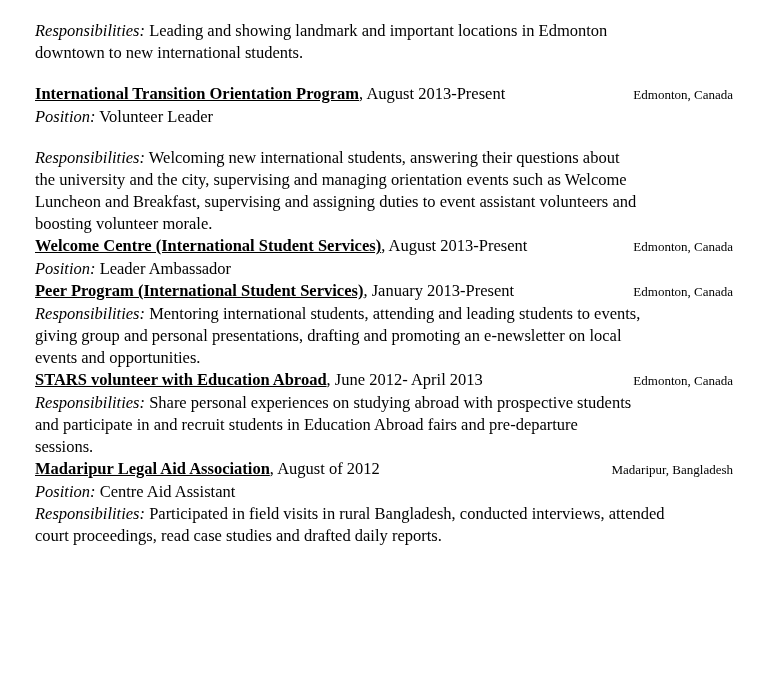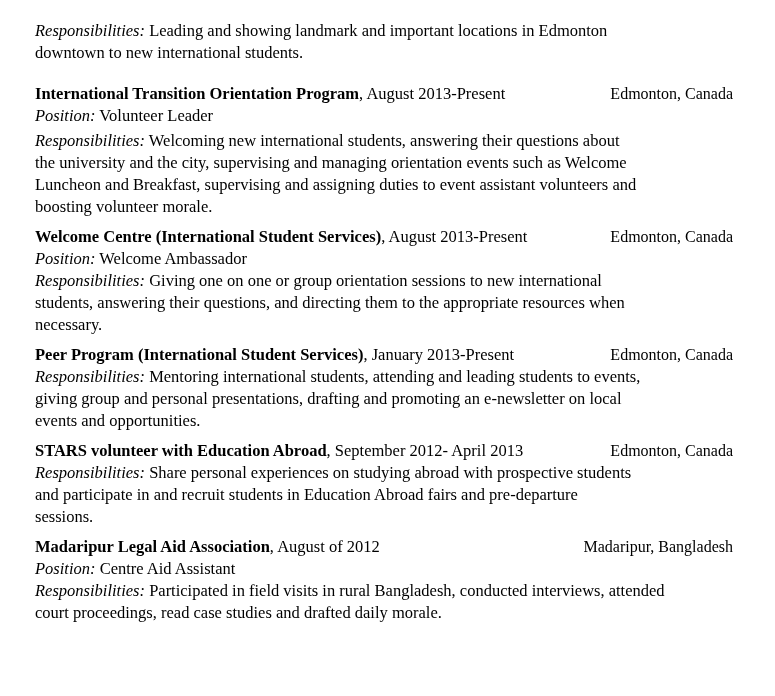--- a/index.html
+++ b/index.html
@@ -13,32 +13,32 @@
     box-sizing: border-box;
     padding: 20px 42px 0 35px;
     background: #ffffff;
     color: #000000;
     font-family: "Liberation Serif", serif;
     font-size: 16.5px;
     line-height: 22px;
     overflow: hidden;
   }
   p { margin: 0; }
-  .entry { margin-top: 8px; }
+  .entry { margin-top: 0; }
   .entry.first-entry { margin-top: 19px; }
-  .resp.gap { margin-top: 3px; }
+  .resp.gap { margin-top: 19px; }
   .head {
     display: flex;
     justify-content: space-between;
     align-items: baseline;
   }
-  .head .title { font-weight: bold; }
+  .head .title { font-weight: bold; text-decoration: underline; }
   .head .left { white-space: nowrap; }
   .loc {
-    font-size: 16px;
+    font-size: 13px;
     white-space: nowrap;
     padding-left: 10px;
     text-align: right;
   }
   em { font-style: italic; }
   .pre { white-space: pre-line; }
 </style>
 </head>
 <body>
 
@@ -57,49 +57,46 @@
 the university and the city, supervising and managing orientation events such as Welcome
 Luncheon and Breakfast, supervising and assigning duties to event assistant volunteers and
 boosting volunteer morale.</span></p>
   </section>
 
   <section class="entry">
     <div class="head">
       <span class="left"><span class="title">Welcome Centre (International Student Services)</span><span>, August 2013-Present</span></span>
       <span class="loc">Edmonton, Canada</span>
     </div>
-    <p class="pos"><em>Position:</em> <span>Welcome Ambassador</span></p>
-    <p class="resp"><em>Responsibilities:</em> <span class="pre">Giving one on one or group orientation sessions to new international
-students, answering their questions, and directing them to the appropriate resources when
-necessary.</span></p>
+    <p class="pos"><em>Position:</em> <span>Leader Ambassador</span></p>
   </section>
 
   <section class="entry">
     <div class="head">
       <span class="left"><span class="title">Peer Program (International Student Services)</span><span>, January 2013-Present</span></span>
       <span class="loc">Edmonton, Canada</span>
     </div>
     <p class="resp"><em>Responsibilities:</em> <span class="pre">Mentoring international students, attending and leading students to events,
 giving group and personal presentations, drafting and promoting an e-newsletter on local
 events and opportunities.</span></p>
   </section>
 
   <section class="entry">
     <div class="head">
-      <span class="left"><span class="title">STARS volunteer with Education Abroad</span><span>, September 2012- April 2013</span></span>
+      <span class="left"><span class="title">STARS volunteer with Education Abroad</span><span>, June 2012- April 2013</span></span>
       <span class="loc">Edmonton, Canada</span>
     </div>
     <p class="resp"><em>Responsibilities:</em> <span class="pre">Share personal experiences on studying abroad with prospective students
 and participate in and recruit students in Education Abroad fairs and pre-departure
 sessions.</span></p>
   </section>
 
   <section class="entry">
     <div class="head">
       <span class="left"><span class="title">Madaripur Legal Aid Association</span><span>, August of 2012</span></span>
       <span class="loc">Madaripur, Bangladesh</span>
     </div>
     <p class="pos"><em>Position:</em> <span>Centre Aid Assistant</span></p>
     <p class="resp"><em>Responsibilities:</em> <span class="pre">Participated in field visits in rural Bangladesh, conducted interviews, attended
-court proceedings, read case studies and drafted daily morale.</span></p>
+court proceedings, read case studies and drafted daily reports.</span></p>
   </section>
 
 </div>
 
 </body></html>

